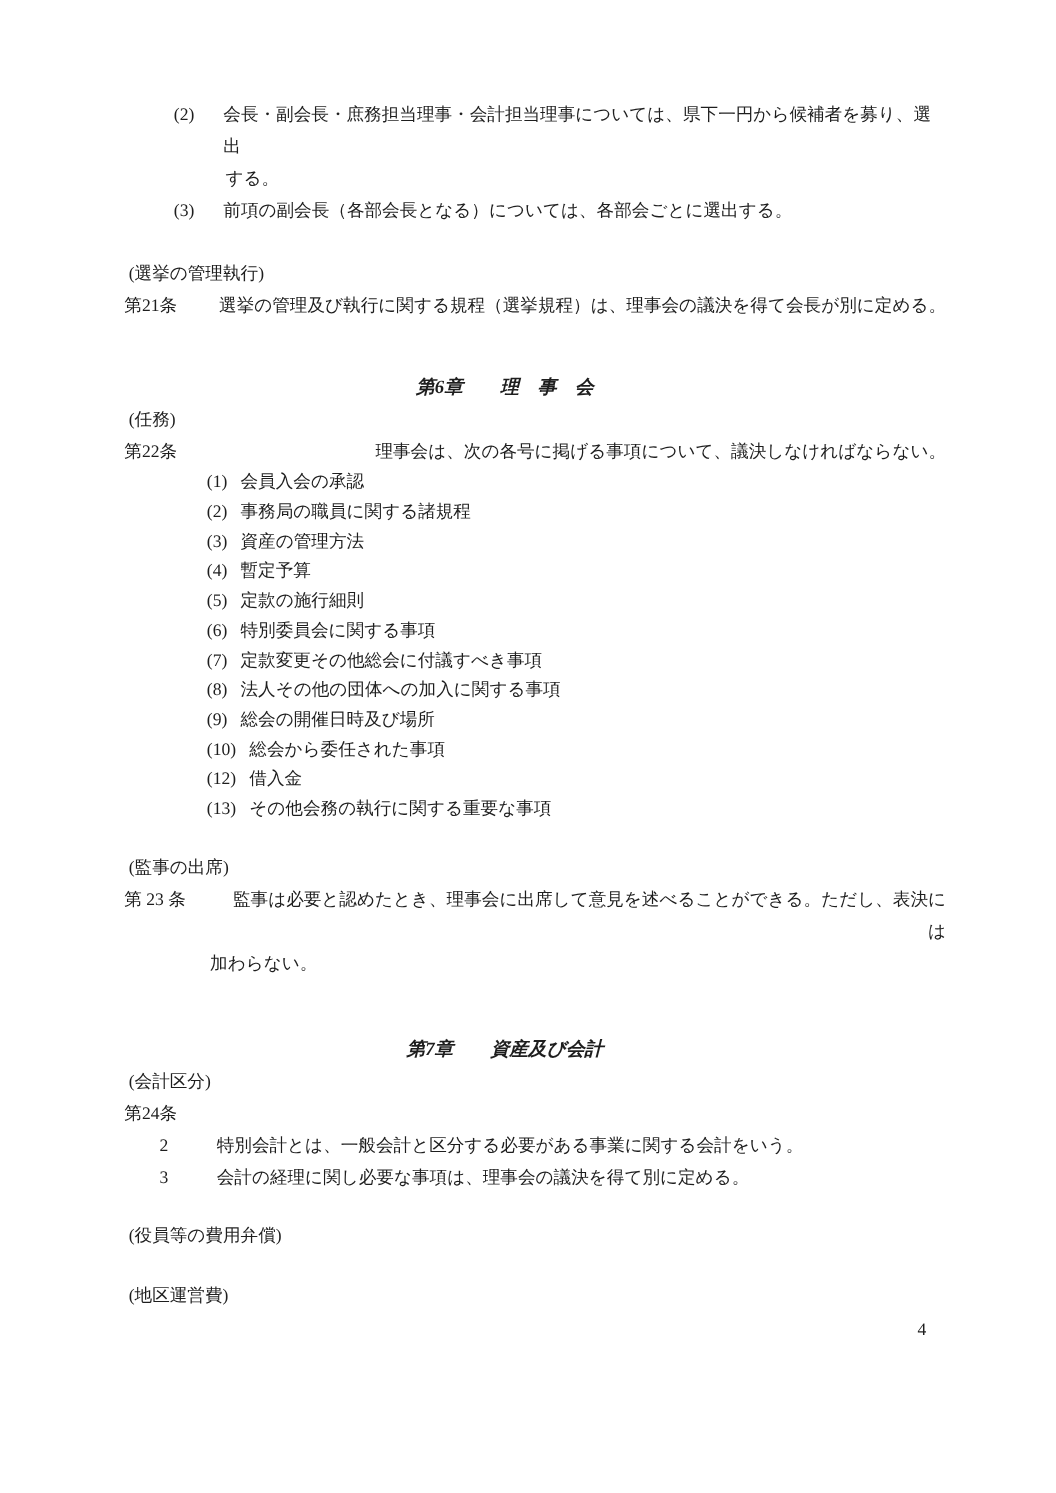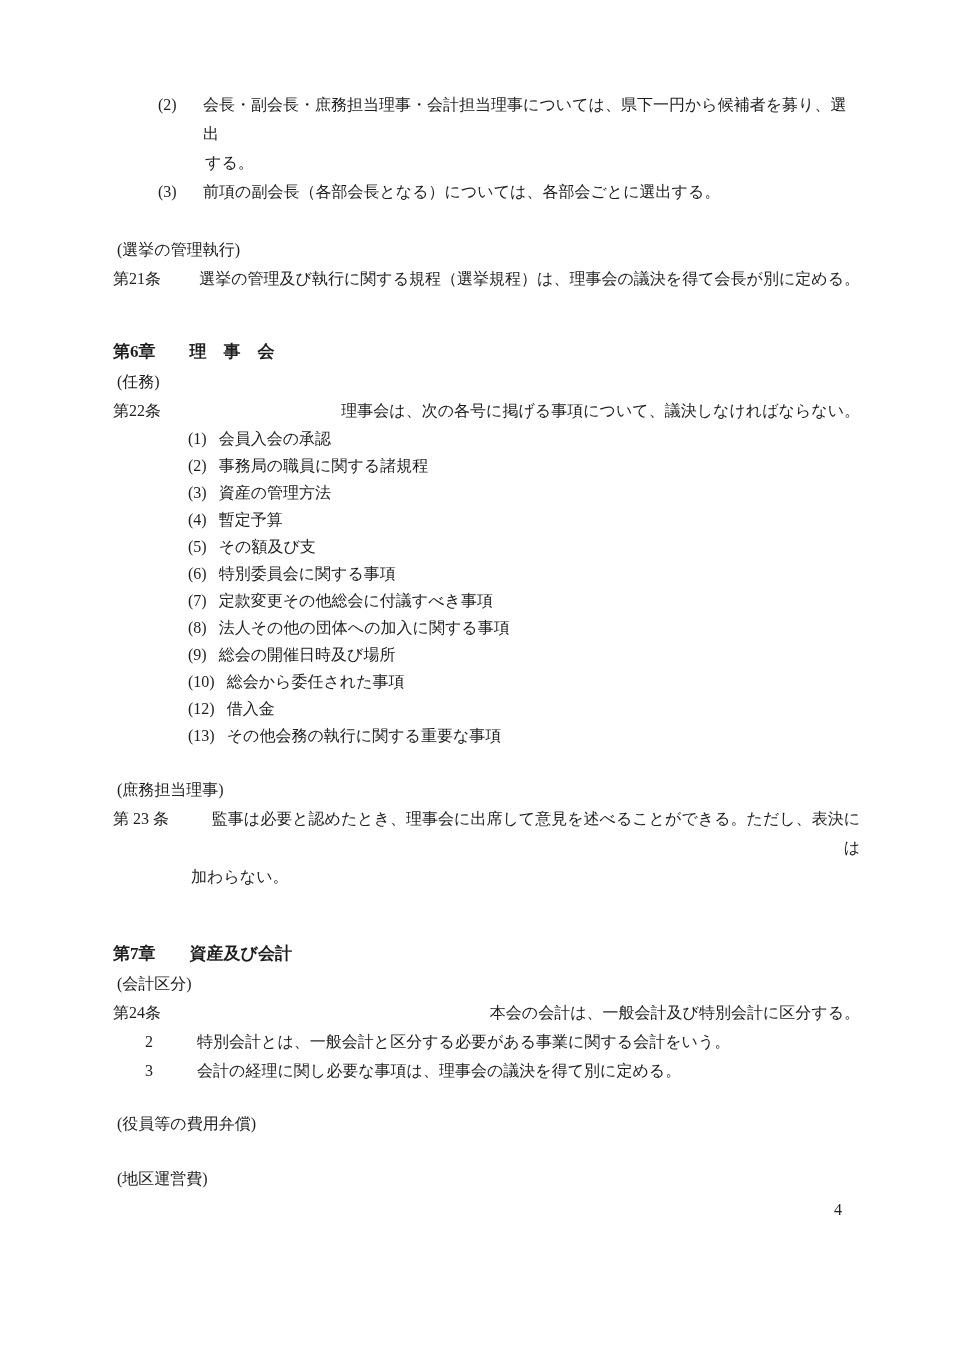--- a/index.html
+++ b/index.html
@@ -33,21 +33,23 @@
   .li { display: flex; line-height: 27px; padding-left: 75px; }
   .li .inum { flex: none; margin-right: 12px; }
 
   .sub { display: flex; line-height: 29px; padding-left: 32px; }
   .sub .snum { width: 52px; flex: none; }
 
   .chapter {
     font-weight: bold;
     font-size: 17px;
     line-height: 30px;
+    text-align: center;
     padding-right: 55px;
+    font-style: italic;
   }
   .chapter.c6 { margin-top: 44px; }
   .chapter.c7 { margin-top: 48px; }
   .cap-exp { margin-top: 24px; }
 
   .pagenum {
     line-height: 29px;
     margin-top: 2px;
     text-align: right;
     padding-right: 18px;
@@ -94,21 +96,21 @@
     <div class="li">
       <span class="inum">(3)</span>
       <span>資産の管理方法</span>
     </div>
     <div class="li">
       <span class="inum">(4)</span>
       <span>暫定予算</span>
     </div>
     <div class="li">
       <span class="inum">(5)</span>
-      <span>その額及び支</span>
+      <span>定款の施行細則</span>
     </div>
     <div class="li">
       <span class="inum">(6)</span>
       <span>特別委員会に関する事項</span>
     </div>
     <div class="li">
       <span class="inum">(7)</span>
       <span>定款変更その他総会に付議すべき事項</span>
     </div>
     <div class="li">
@@ -125,33 +127,32 @@
     </div>
     <div class="li">
       <span class="inum">(12)</span>
       <span>借入金</span>
     </div>
     <div class="li">
       <span class="inum">(13)</span>
       <span>その他会務の執行に関する重要な事項</span>
     </div>
 
-    <div class="caption m-sect">(庶務担当理事)</div>
+    <div class="caption m-sect">(監事の出席)</div>
     <div class="art">
       <span class="label">第 23 条</span>
       <span class="body">監事は必要と認めたとき、理事会に出席して意見を述べることができる。ただし、表決には</span>
     </div>
     <div class="cont2">加わらない。</div>
 
     <div class="chapter c7">第7章　　資産及び会計</div>
 
     <div class="caption">(会計区分)</div>
     <div class="art">
       <span class="label">第24条</span>
-      <span class="body">本会の会計は、一般会計及び特別会計に区分する。</span>
     </div>
     <div class="sub">
       <span class="snum">2</span>
       <span>特別会計とは、一般会計と区分する必要がある事業に関する会計をいう。</span>
     </div>
     <div class="sub">
       <span class="snum">3</span>
       <span>会計の経理に関し必要な事項は、理事会の議決を得て別に定める。</span>
     </div>
 

